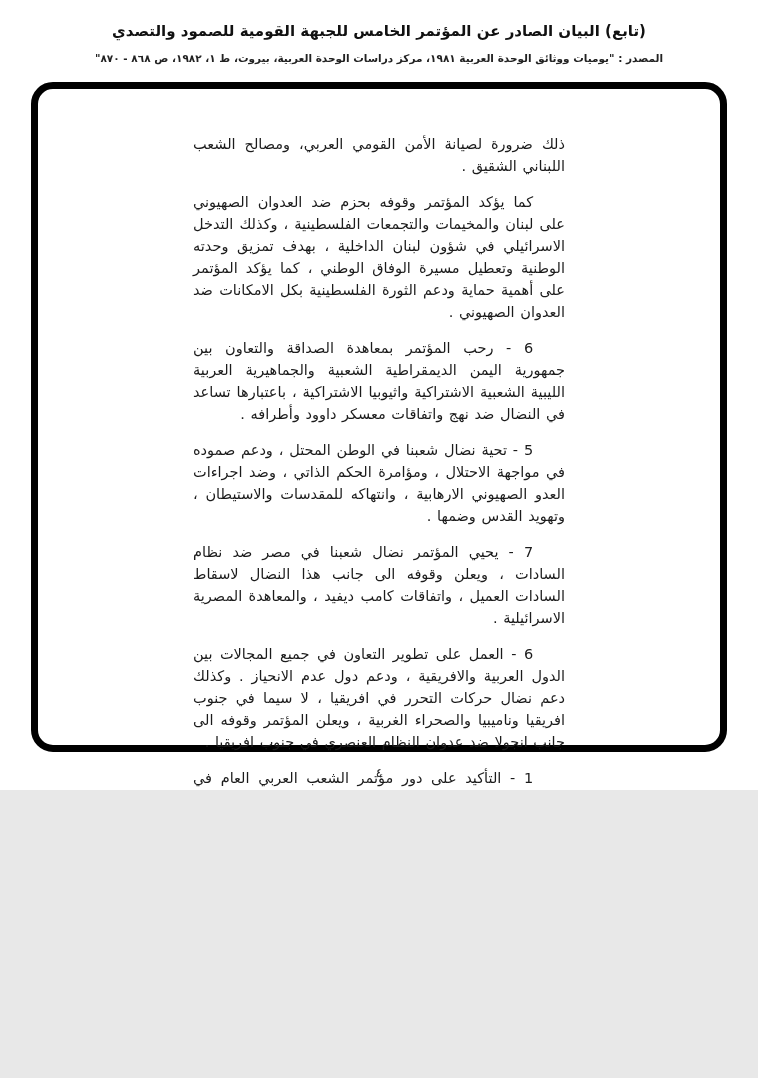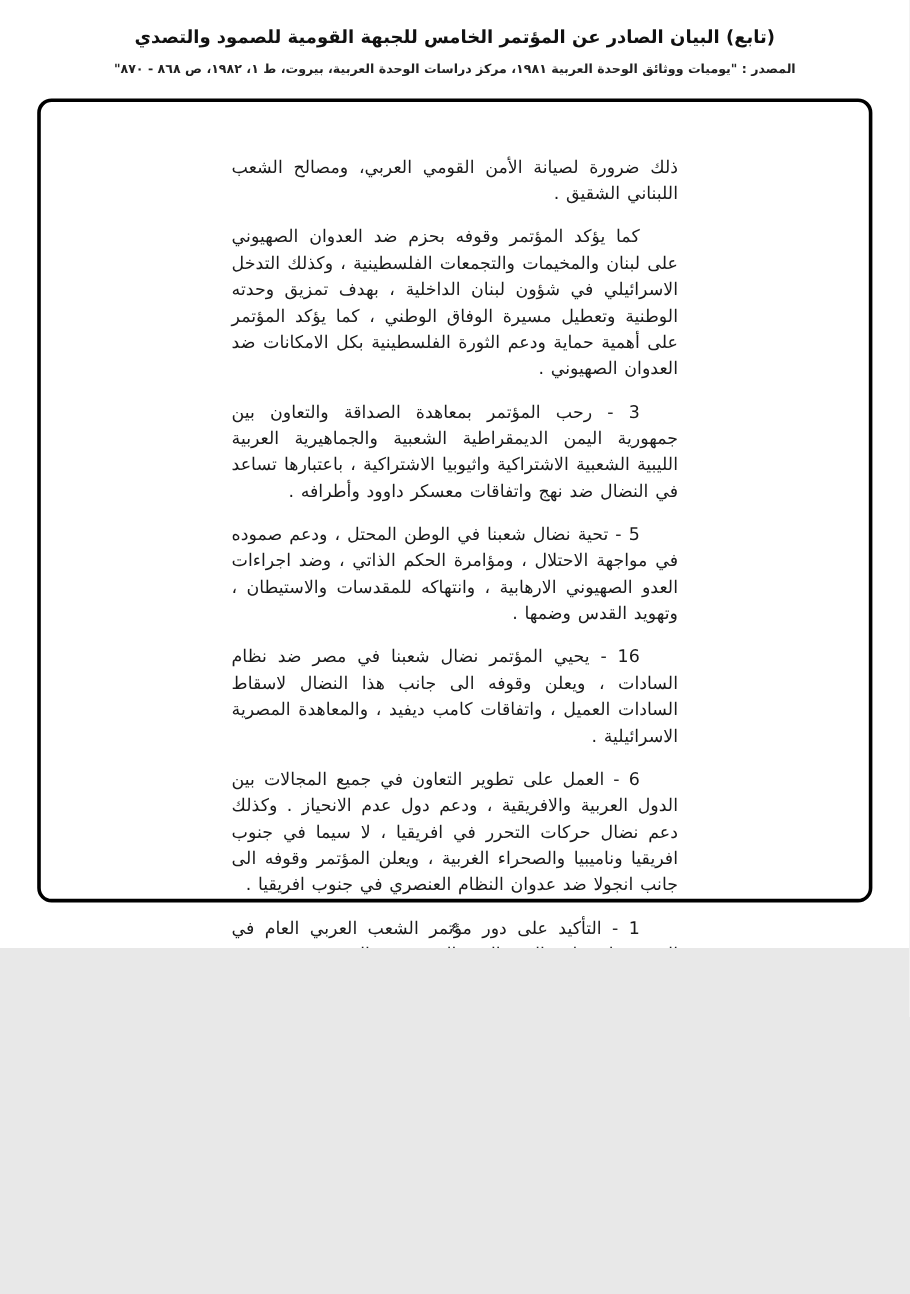--- a/index.html
+++ b/index.html
@@ -30,22 +30,22 @@
     font-size: 10.5px;
     font-weight: bold;
     color: #222;
   }
   .content-frame {
     position: absolute;
     top: 82px;
     left: 31px;
     right: 31px;
     bottom: 38px;
-    border: 3px solid #000000;
-    border-radius: 12px;
+    border: 7px solid #000000;
+    border-radius: 22px;
     background: #ffffff;
   }
   .text-column {
     width: 372px;
     margin: 44px auto 0 auto;
     direction: rtl;
     text-align: justify;
     font-size: 14.5px;
     line-height: 22px;
     color: #1b1b1b;
@@ -75,23 +75,23 @@
 
   <div class="header">
     <div class="doc-title">(تابع) البيان الصادر عن المؤتمر الخامس للجبهة القومية للصمود والتصدي</div>
     <div class="doc-source">المصدر :  "يوميات ووثائق الوحدة العربية ١٩٨١، مركز دراسات الوحدة العربية، بيروت، ط ١، ١٩٨٢، ص ٨٦٨ - ٨٧٠"</div>
   </div>
 
   <div class="content-frame">
     <div class="text-column">
       <p class="continuation">ذلك ضرورة لصيانة الأمن القومي العربي، ومصالح الشعب اللبناني الشقيق .</p>
       <p>كما يؤكد المؤتمر وقوفه بحزم ضد العدوان الصهيوني على لبنان والمخيمات والتجمعات الفلسطينية ، وكذلك التدخل الاسرائيلي في شؤون لبنان الداخلية ، بهدف تمزيق وحدته الوطنية وتعطيل مسيرة الوفاق الوطني ، كما يؤكد المؤتمر على أهمية حماية ودعم الثورة الفلسطينية بكل الامكانات ضد العدوان الصهيوني .</p>
-      <p>3 - رحب المؤتمر بمعاهدة الصداقة والتعاون بين جمهورية اليمن الديمقراطية الشعبية والجماهيرية العربية الليبية الشعبية الاشتراكية واثيوبيا الاشتراكية ، باعتبارها تساعد في النضال ضد نهج واتفاقات معسكر داوود وأطرافه .</p>
+      <p>6 - رحب المؤتمر بمعاهدة الصداقة والتعاون بين جمهورية اليمن الديمقراطية الشعبية والجماهيرية العربية الليبية الشعبية الاشتراكية واثيوبيا الاشتراكية ، باعتبارها تساعد في النضال ضد نهج واتفاقات معسكر داوود وأطرافه .</p>
       <p>5 - تحية نضال شعبنا في الوطن المحتل ، ودعم صموده في مواجهة الاحتلال ، ومؤامرة الحكم الذاتي ، وضد اجراءات العدو الصهيوني الارهابية ، وانتهاكه للمقدسات والاستيطان ، وتهويد القدس وضمها .</p>
-      <p>16 - يحيي المؤتمر نضال شعبنا في مصر ضد نظام السادات ، ويعلن وقوفه الى جانب هذا النضال لاسقاط السادات العميل ، واتفاقات كامب ديفيد ، والمعاهدة المصرية الاسرائيلية .</p>
+      <p>7 - يحيي المؤتمر نضال شعبنا في مصر ضد نظام السادات ، ويعلن وقوفه الى جانب هذا النضال لاسقاط السادات العميل ، واتفاقات كامب ديفيد ، والمعاهدة المصرية الاسرائيلية .</p>
       <p>6 - العمل على تطوير التعاون في جميع المجالات بين الدول العربية والافريقية ، ودعم دول عدم الانحياز . وكذلك دعم نضال حركات التحرر في افريقيا ، لا سيما في جنوب افريقيا وناميبيا والصحراء الغربية ، ويعلن المؤتمر وقوفه الى جانب انجولا ضد عدوان النظام العنصري في جنوب افريقيا .</p>
       <p>1 - التأكيد على دور مؤتمر الشعب العربي العام في التصدي لتحديات الامبريالية والصهيونية والعنصرية ، وتقديم الدعم اللازم له ، وللأمانة الدولية للتضامن مع الشعب العربي وقضيته المركزية فلسطين ، للنهوض بمسؤولياته على الساحتين العربية والدولية .</p>
     </div>
   </div>
 
   <div class="page-number">٤</div>
 
 </div>
 
 </body></html>

